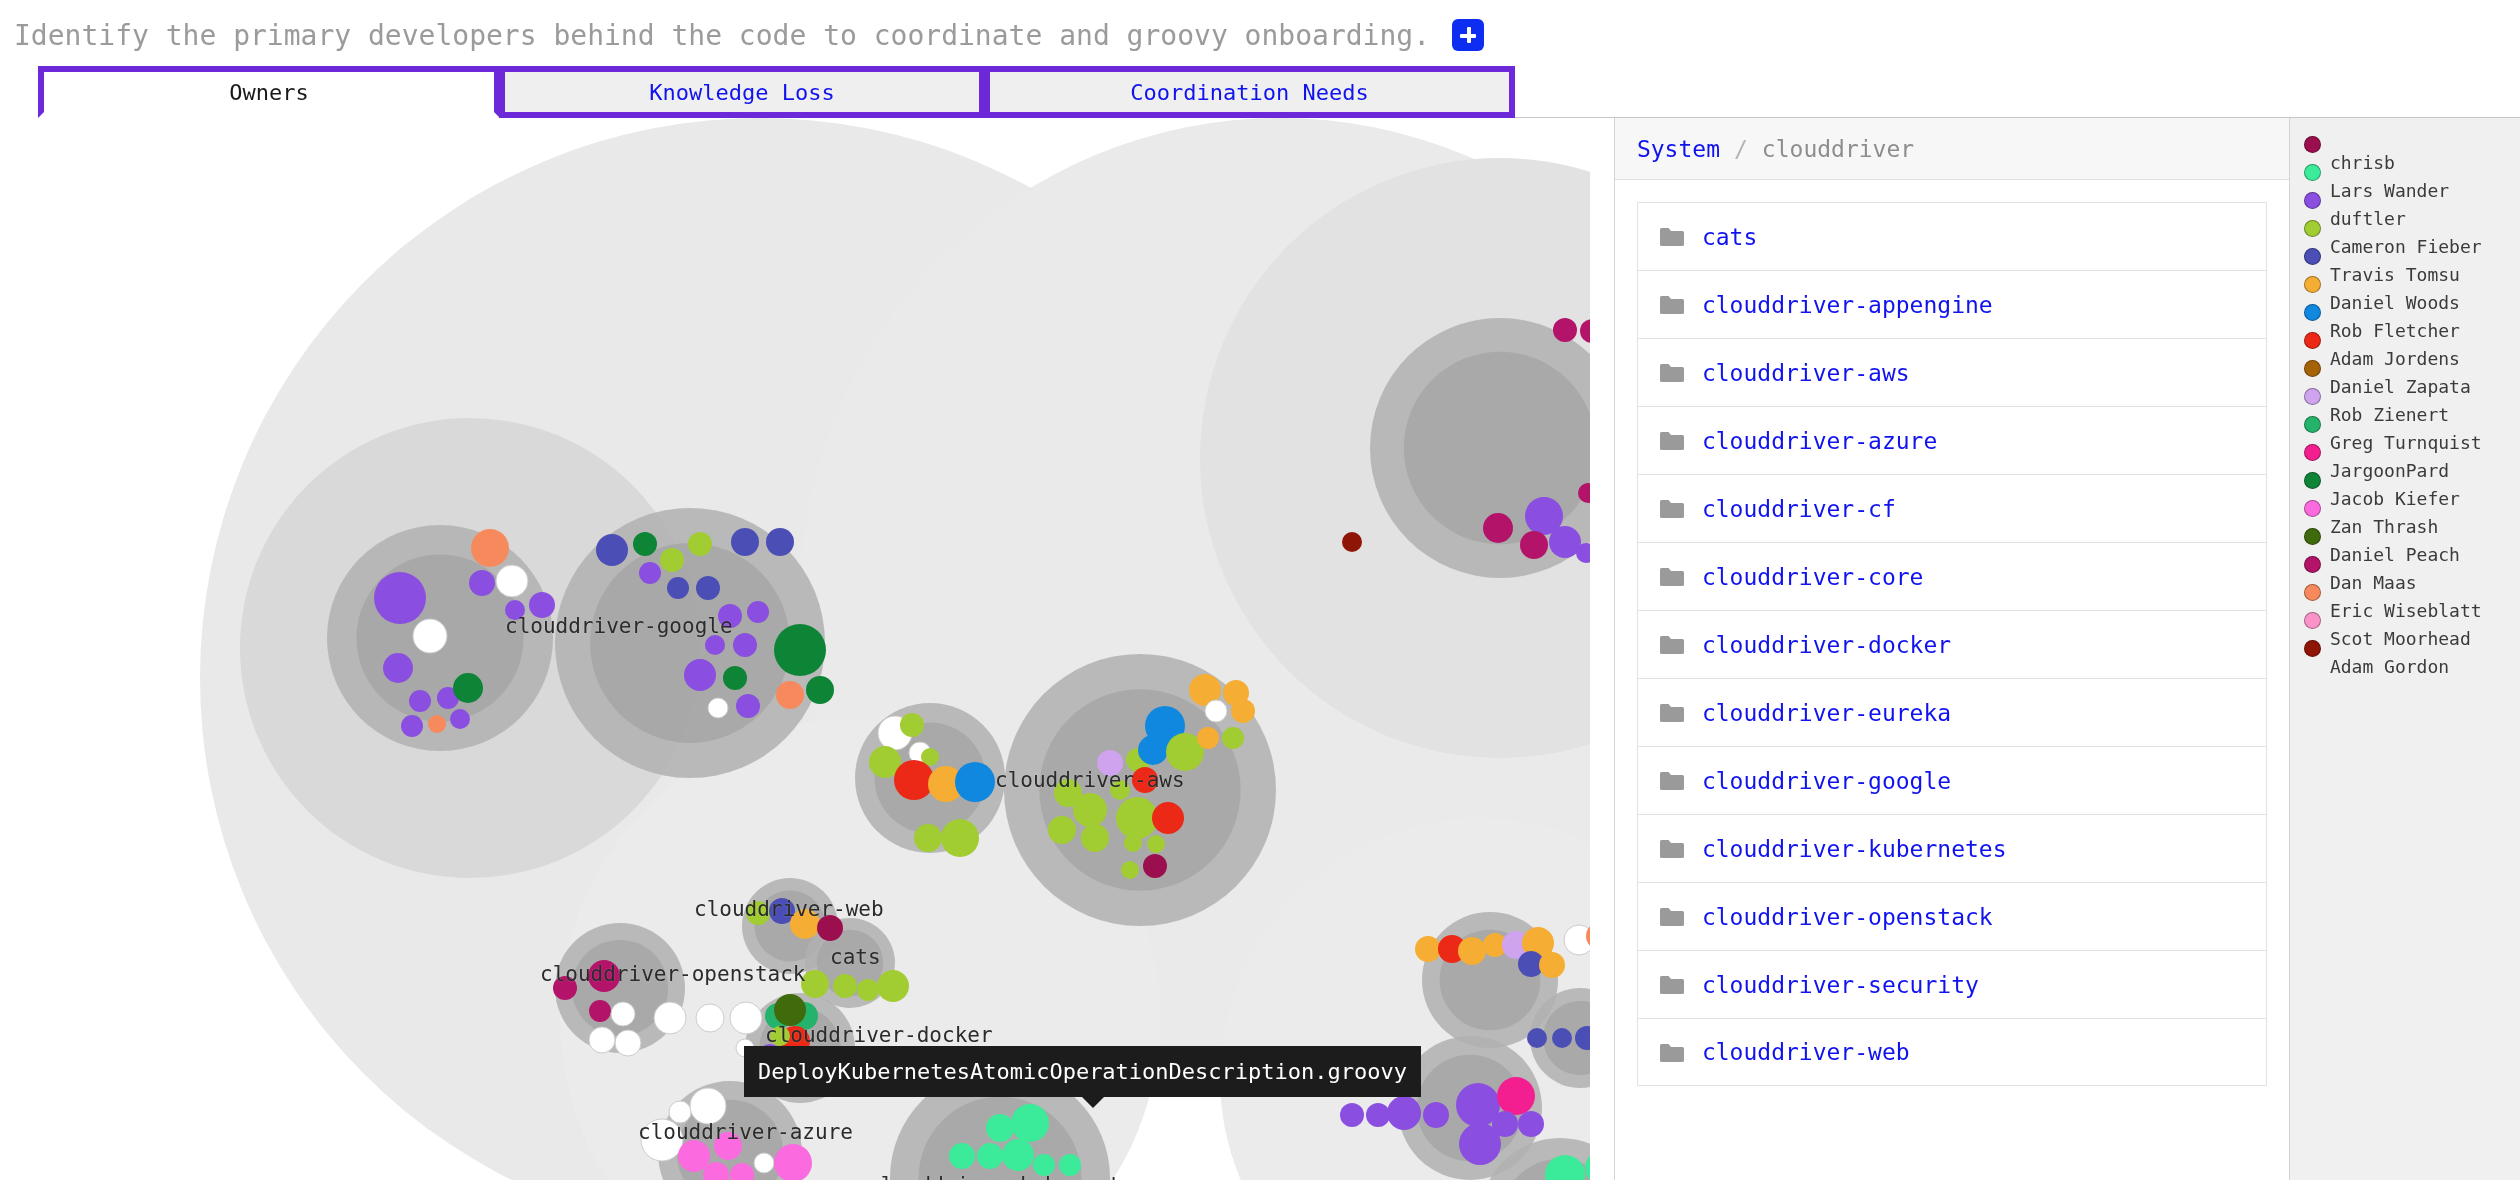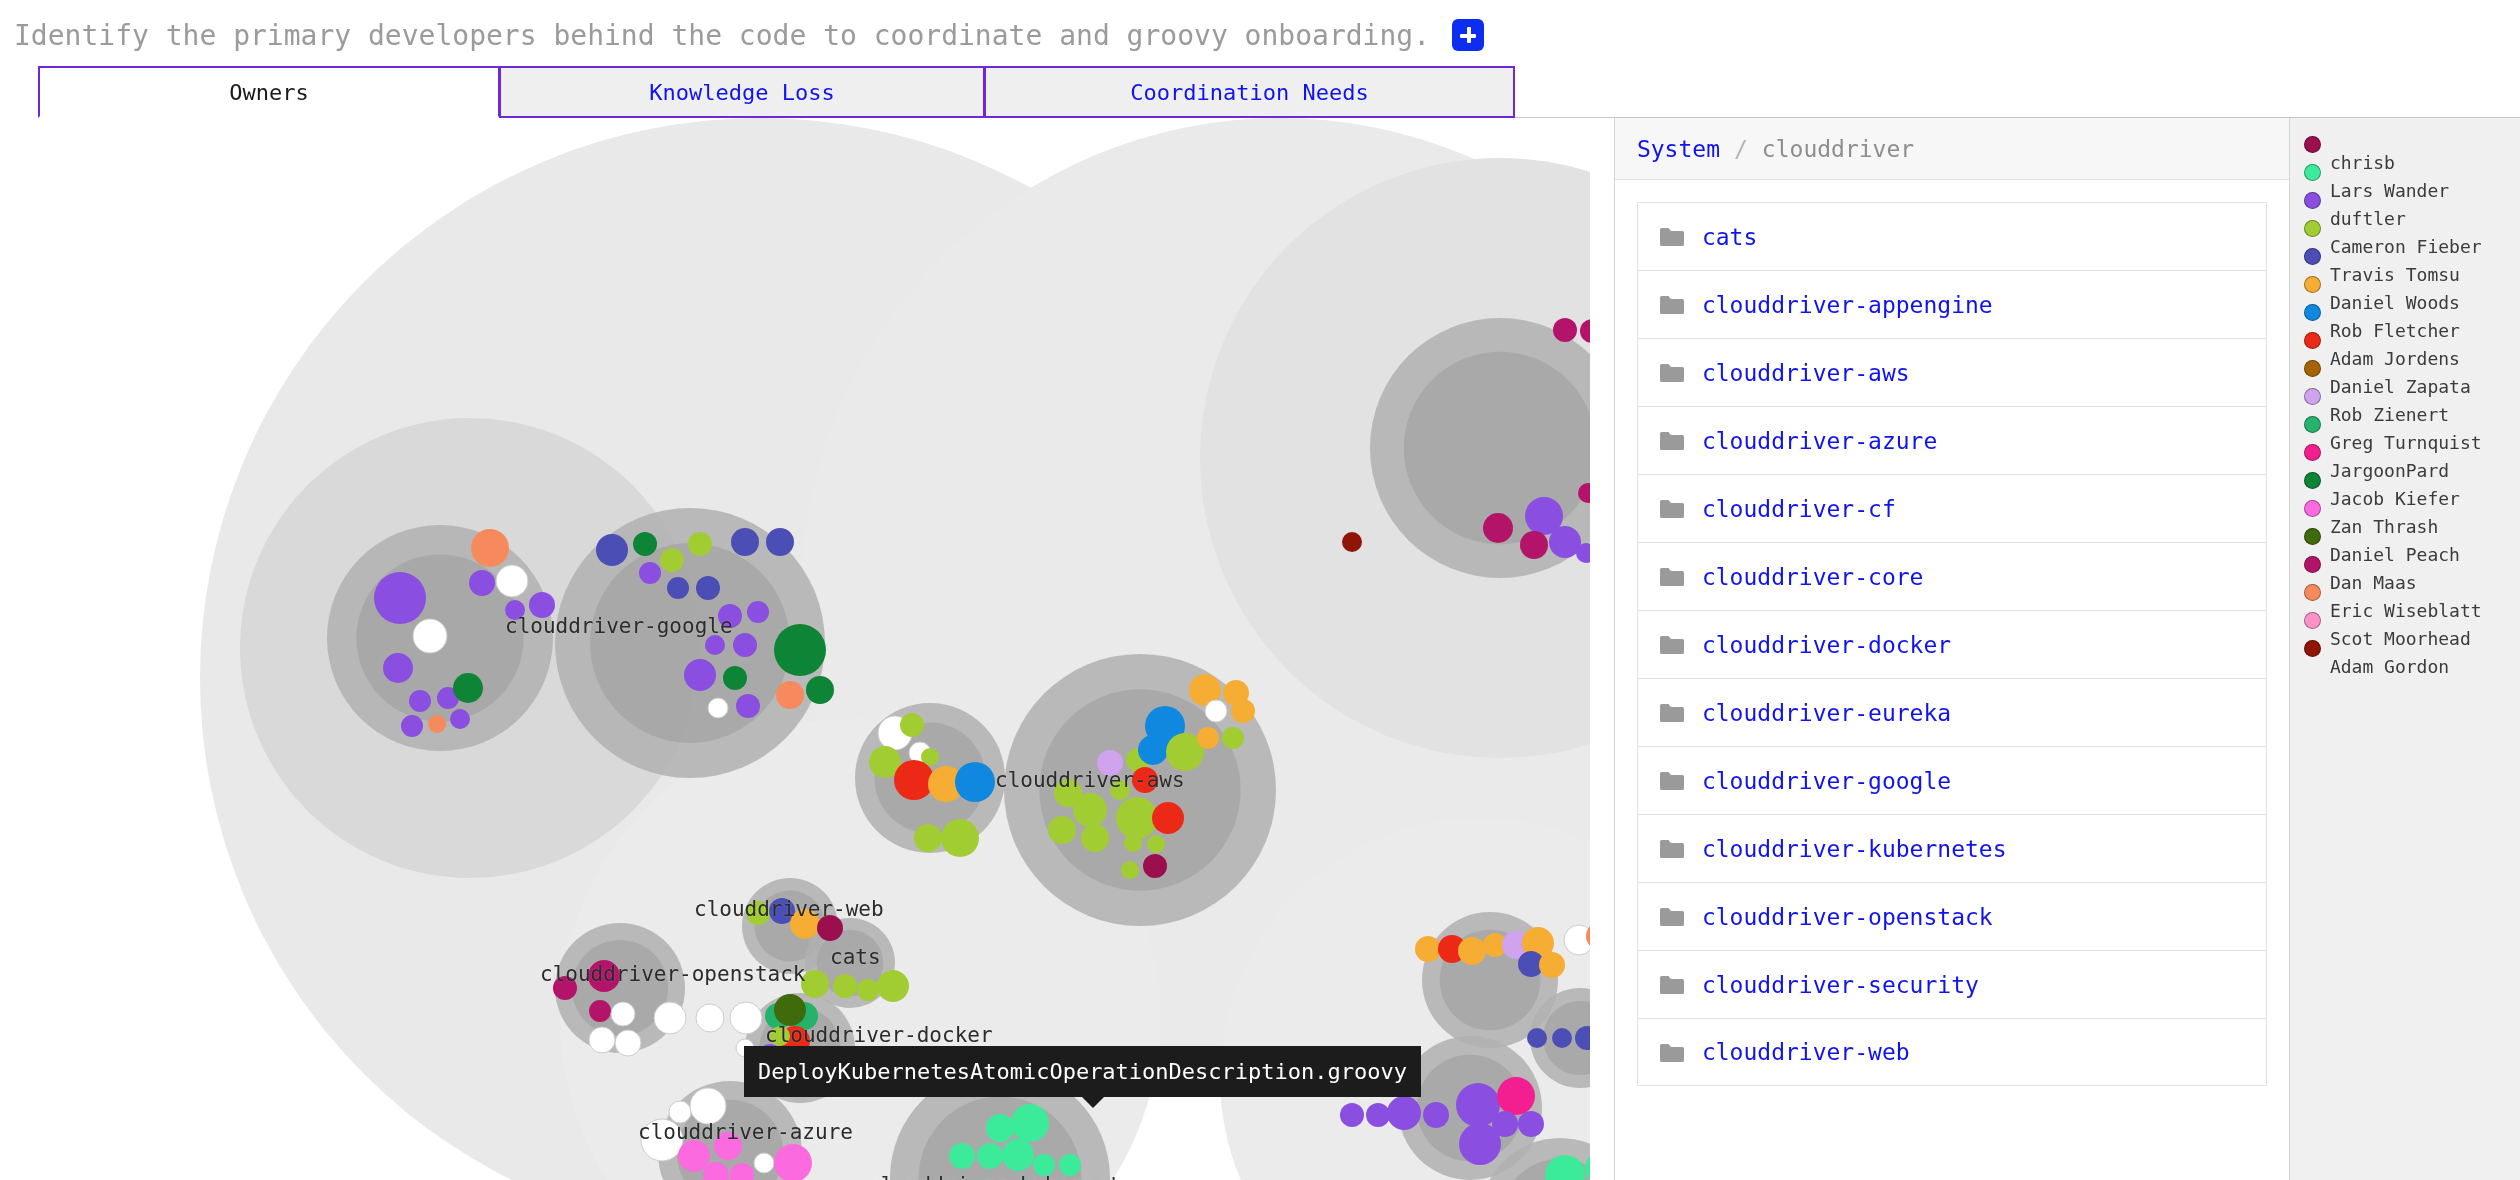--- a/index.html
+++ b/index.html
@@ -50,21 +50,21 @@
     padding-left: 38px;
     position: relative;
     z-index: 5;
   }
   .tab {
     height: 52px;
     display: flex;
     align-items: center;
     justify-content: center;
     font-size: 22px;
-    border: 2px solid #6d28d9;
+    border: 6px solid #6d28d9;
     background: #efefef;
     color: #1013ee;
     cursor: pointer;
   }
   .tab.active {
     background: #ffffff;
     color: #1a1a1a;
     border-bottom-color: #ffffff;
   }
   .tab.t0 { width: 462px; }

